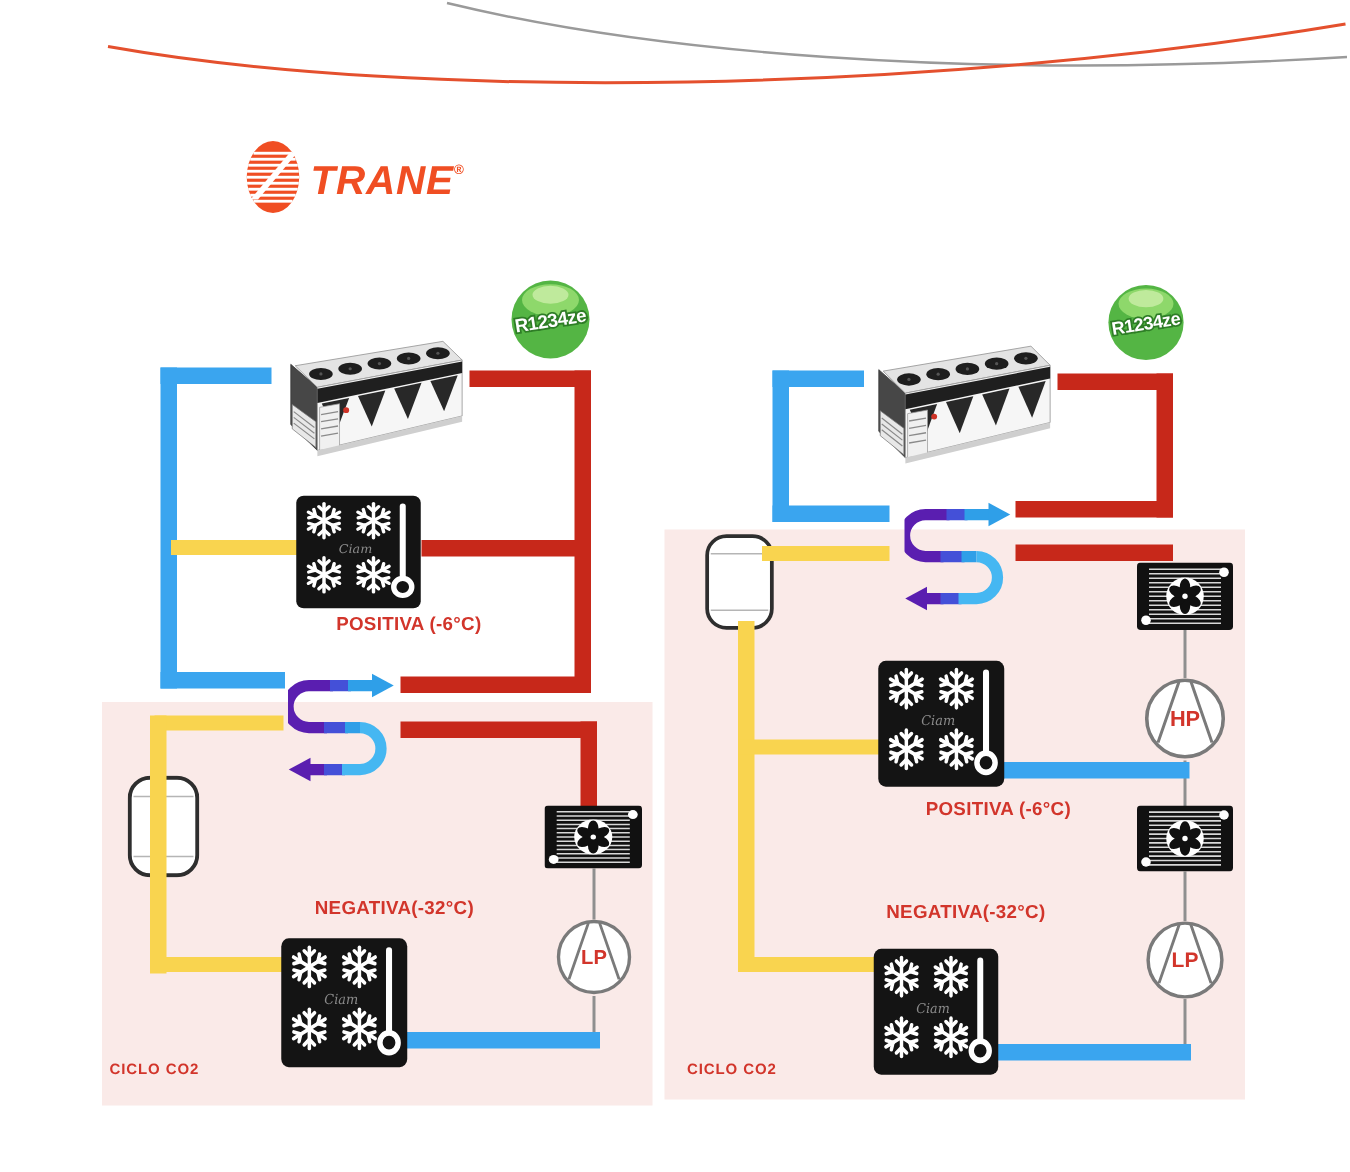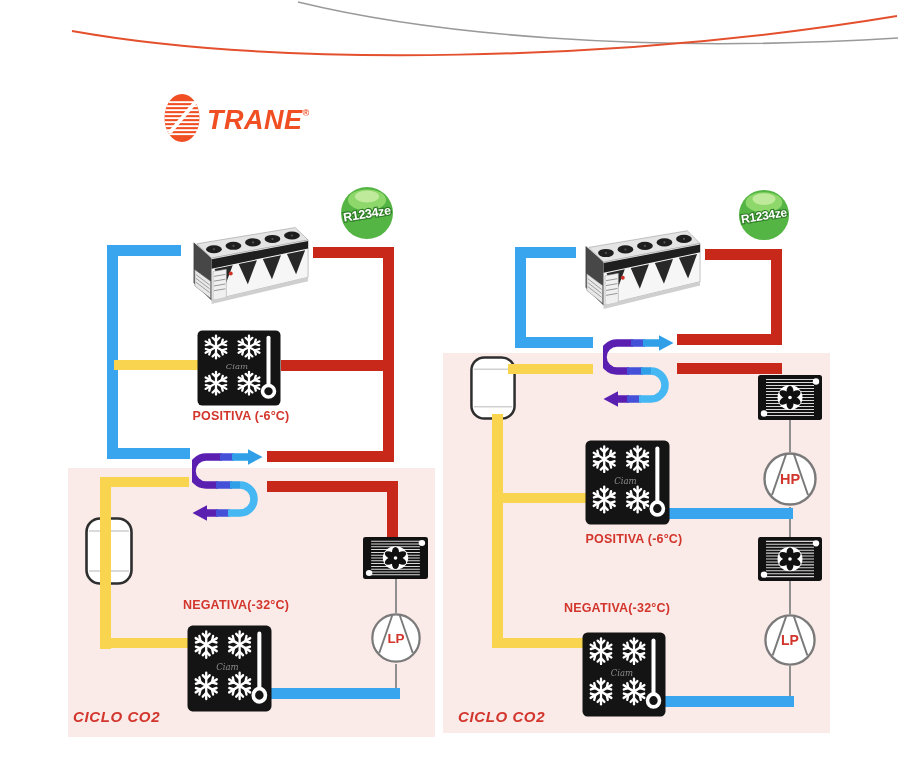--- a/index.html
+++ b/index.html
@@ -12,23 +12,23 @@
           font-family:"Liberation Sans",sans-serif;}
   .abs{position:absolute;}
   .grp{display:contents;}
   .pipe{position:absolute;}
   .pipe.red{background:var(--hot-pipe);}
   .pipe.blue{background:var(--cold-pipe);}
   .pipe.yellow{background:var(--co2-pipe);}
   .pipe.gray{background:var(--connector-gray);}
   .zone{position:absolute;background:var(--co2-zone-bg);}
   .sys-label{position:absolute;font-weight:bold;color:var(--label-red);
-             font-size:12.5px;letter-spacing:.2px;text-align:center;white-space:nowrap;}
+             font-size:12.5px;letter-spacing:.2px;text-align:right;white-space:nowrap;}
   .ciclo-label{position:absolute;font-weight:bold;color:var(--label-red);
-               font-size:15px;letter-spacing:.6px;white-space:nowrap;font-style:italic;}
+               font-size:10px;letter-spacing:.6px;white-space:nowrap;}
   .comp-text{font-weight:bold;fill:var(--label-red);font-family:"Liberation Sans",sans-serif;}
   .badge-text{font-weight:bold;fill:#fff;stroke:#2e7d26;stroke-width:2.4px;paint-order:stroke;
               font-family:"Liberation Sans",sans-serif;letter-spacing:-0.3px;}
   .script-text{font-family:"DejaVu Serif",serif;font-style:italic;fill:#8a8a8a;}
   .brand-text{font-style:italic;font-weight:bold;fill:var(--brand-orange);
               font-family:"Liberation Sans",sans-serif;letter-spacing:.5px;}
 </style>
 </head>
 <body>
 

